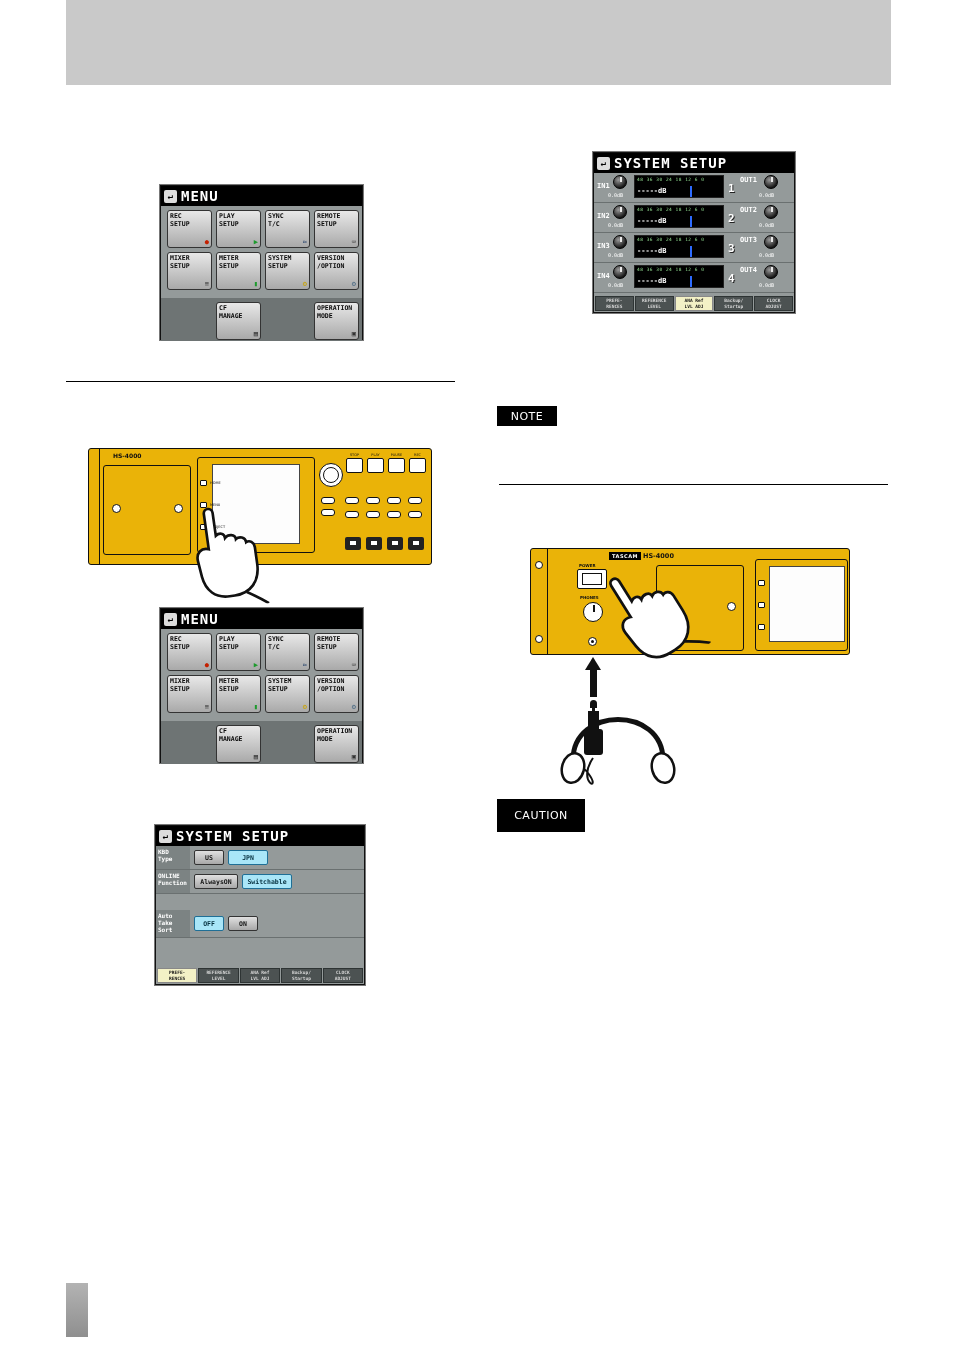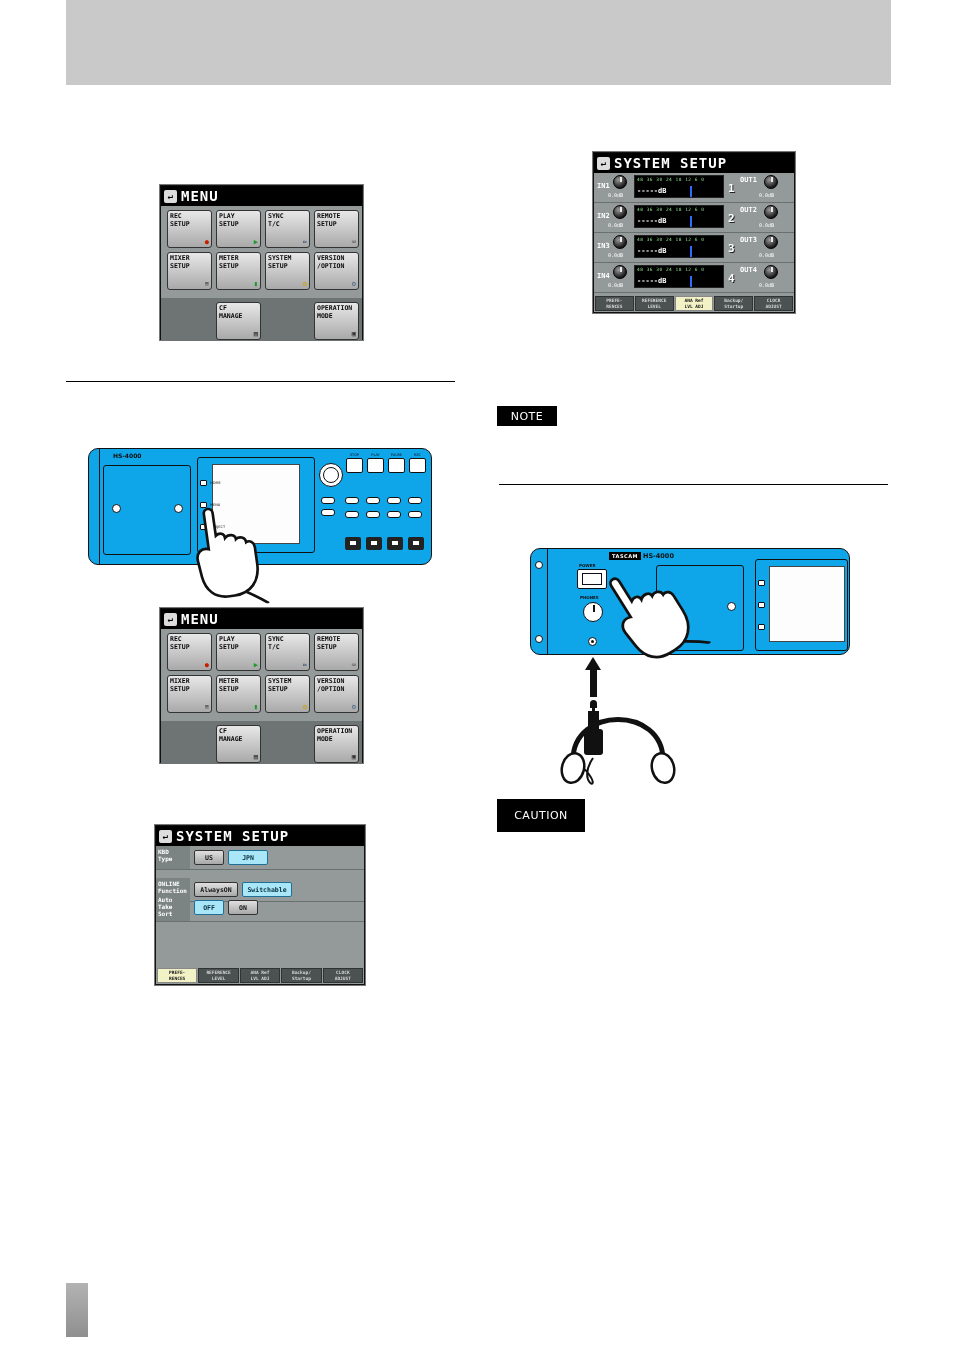--- a/index.html
+++ b/index.html
@@ -56,21 +56,21 @@
   .knob::after { content:""; position:absolute; left:6px; top:1px; width:2px; height:5px; background:#e8e8e8; }
   .ana-gain { position:absolute; font-size:5px; color:#fff; }
   .meter { position:absolute; left:40px; top:2px; width:90px; height:23px; background:#000; border:1px solid #222; }
   .meter-scale { font-size:4.5px; color:#8fdc8f; letter-spacing:.5px; padding:1px 2px 0; white-space:nowrap; }
   .meter-level-text { position:absolute; left:2px; top:11px; font-size:7px; font-weight:bold; color:#fff; }
   .meter-cursor { position:absolute; left:62%; top:10px; width:2px; height:11px; background:#2d6bff; }
   .ana-num { position:absolute; left:134px; top:9px; font-size:11px; font-weight:bold; color:#fff; text-shadow:1px 1px 0 #222; }
   .ana-out-label { position:absolute; left:146px; top:3px; font-size:7px; font-weight:bold; color:#fff; }
 
   
-  .device { position:absolute; border:1.5px solid #111; border-radius:10px; background:#0ea5e9; z-index:1; }
+  .device { position:absolute; border:1.5px solid #111; border-radius:3px; background:#eab308; z-index:1; }
   .vrail { position:absolute; top:0; bottom:0; width:1px; background:#111; }
   .screw { position:absolute; border:1px solid #111; border-radius:50%; background:#fff; }
   .door { position:absolute; border:1px solid #111; border-radius:3px; }
   .bezel { position:absolute; border:1.5px solid #111; border-radius:3px; }
   .screen-inner { position:absolute; border:1px solid #444; background:#fdfdfd; }
   .model-label { position:absolute; font-size:6px; font-weight:bold; color:#111; white-space:nowrap; }
   .side-btn { position:absolute; width:7px; height:6px; border:1px solid #111; border-radius:1px; background:#fff; }
   .side-btn-label { position:absolute; left:9px; top:0; font-size:3.5px; color:#111; white-space:nowrap; }
   .transport { position:absolute; width:19px; text-align:center; }
   .transport-label { display:block; font-size:3.5px; color:#111; margin-bottom:1px; white-space:nowrap; }
@@ -295,27 +295,27 @@
       <span class="back-icon">↵</span>
       <span class="lcd-title-text">SYSTEM SETUP</span>
     </div>
     <div class="lcd-body">
       <div class="setup-row" style="top:0;height:24px">
         <span class="setup-row-label">KBD
 Type</span>
         <span class="opt-btn" style="left:38px;top:4px;width:30px">US</span>
         <span class="opt-btn selected" style="left:72px;top:4px;width:40px">JPN</span>
       </div>
-      <div class="setup-row" style="top:32px;height:24px">
+      <div class="setup-row" style="top:24px;height:24px">
         <span class="setup-row-label">ONLINE
 Function</span>
         <span class="opt-btn" style="left:38px;top:4px;width:44px">AlwaysON</span>
         <span class="opt-btn selected" style="left:86px;top:4px;width:50px">Switchable</span>
       </div>
-      <div class="setup-row" style="top:48px;height:28px">
+      <div class="setup-row" style="top:64px;height:28px">
         <span class="setup-row-label">Auto
 Take
 Sort</span>
         <span class="opt-btn selected" style="left:38px;top:6px;width:30px">OFF</span>
         <span class="opt-btn" style="left:72px;top:6px;width:20px">ON</span>
       </div>
       <div class="tab-bar">
         <span class="tab active">PREFE-
 RENCES</span>
         <span class="tab">REFERENCE

